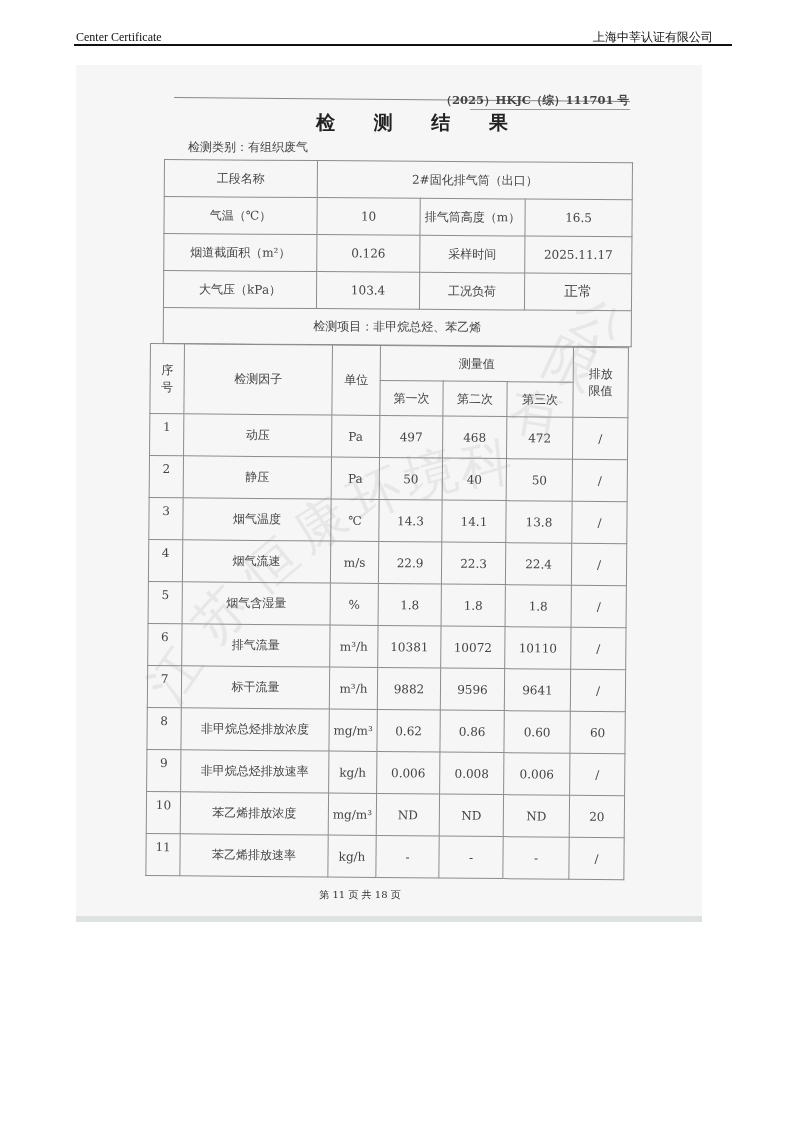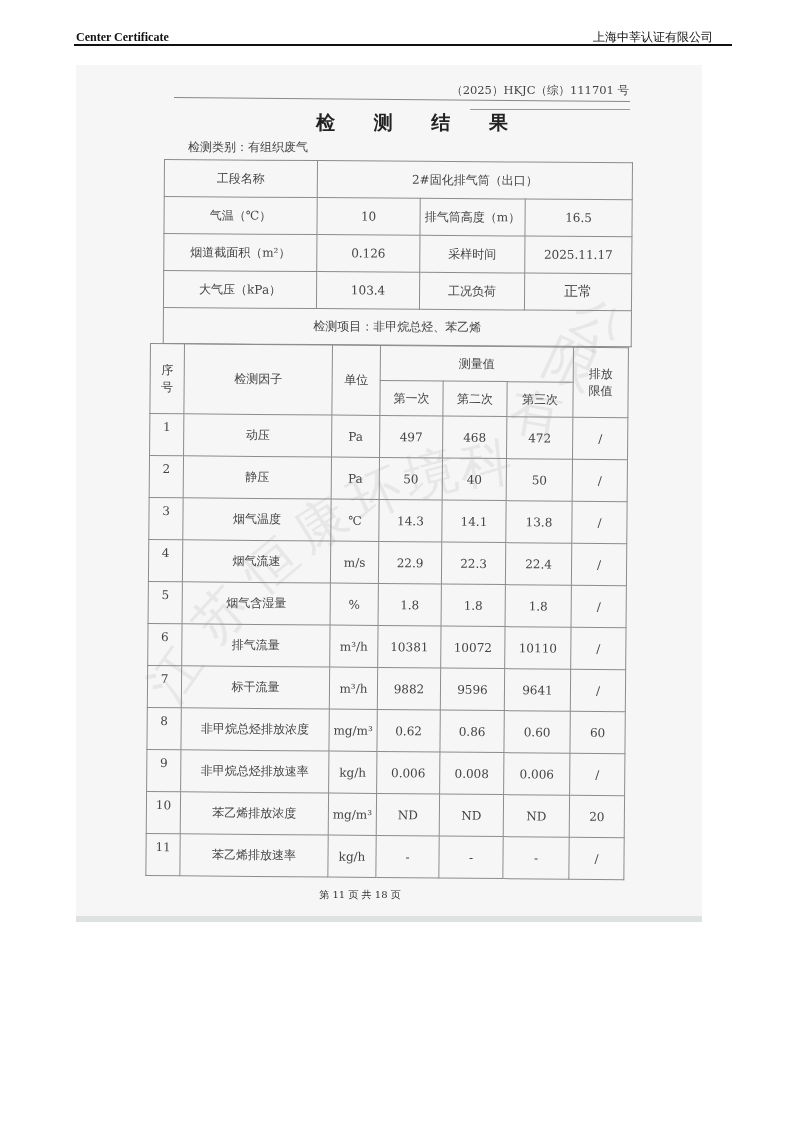--- a/index.html
+++ b/index.html
@@ -1,26 +1,26 @@
 <!DOCTYPE html>
 <html><head>
 <meta charset="utf-8">
 <style>
   html, body { margin:0; padding:0; }
   body { width:800px; height:1131px; background:#ffffff; position:relative; overflow:hidden;
          font-family:"DejaVu Serif", serif; color:#333; }
-  .hdr-left { position:absolute; left:76px; top:30px; font-family:"Liberation Serif", serif; font-size:12px; color:#111;font-weight:bold; }
+  .hdr-left { position:absolute; left:76px; top:30px; font-family:"Liberation Serif", serif; font-size:12px; color:#111; }
   .hdr-right { position:absolute; right:87px; top:29px; font-family:"DejaVu Sans", sans-serif; font-size:12px; color:#111; }
   .hdr-rule { position:absolute; left:74px; top:44px; width:658px; height:0; border-top:2px solid #111; }
 
   .scan { position:absolute; left:76px; top:65px; width:626px; height:857px; background:#f6f6f6; }
   .scan-bottom { position:absolute; left:76px; top:916px; width:626px; height:6px; background:#dfe2e3; }
 
   .docno-rule { position:absolute; left:174px; top:97px; width:456px; border-top:1px solid #888; transform:rotate(0.5deg); transform-origin:left; }
-  .docno { position:absolute; right:171px; top:83px; font-size:11.5px; color:#444; }
+  .docno { position:absolute; right:171px; top:93px; font-size:11.5px; color:#444;font-weight:bold; }
   .docno-under { position:absolute; left:470px; top:109px; width:160px; border-top:1px solid #999; }
   .title { position:absolute; left:0; width:800px; top:110px; text-align:center; font-family:"DejaVu Sans", sans-serif; font-weight:bold; font-size:19px; letter-spacing:16px; color:#222;margin-left:20px; }
   .category { position:absolute; left:188px; top:139px; font-size:12px; color:#444; }
 
   table { border-collapse:collapse; position:absolute; table-layout:fixed; font-size:12px; color:#444; }
   td { border:1px solid #8c8c8c; text-align:center; vertical-align:middle; padding:0; }
   .info { left:164px; top:159px; width:468px; transform:rotate(0.4deg); transform-origin:left top; }
   .info td { height:36px; }
   .info .item-row td { height:35px; }
   .data { left:150px; top:343px; width:478px; transform:rotate(0.5deg); transform-origin:left top; }

